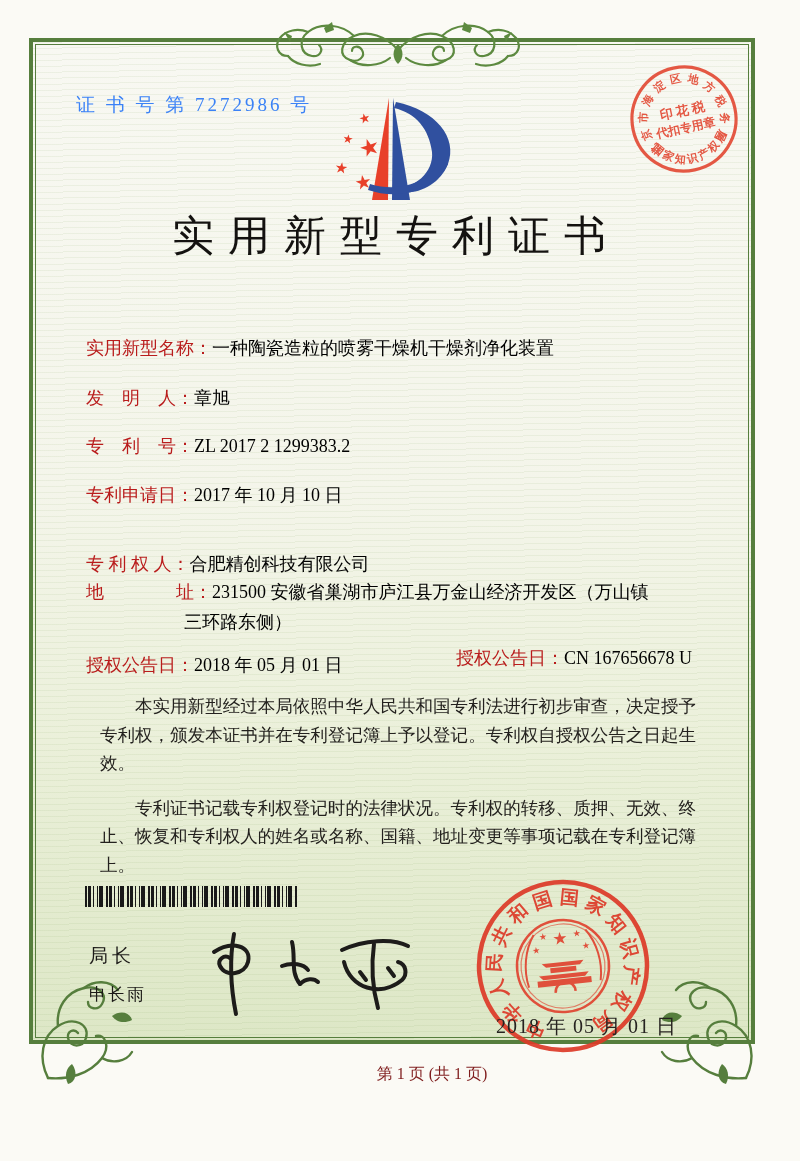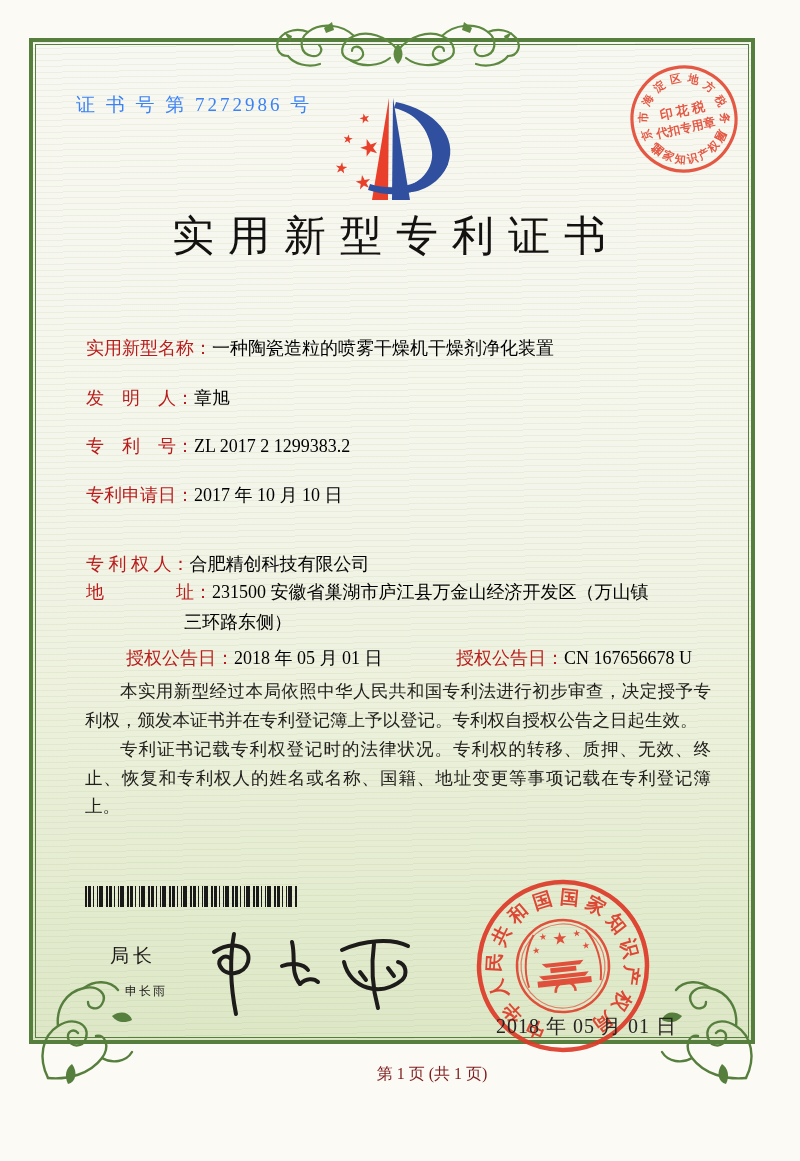--- a/index.html
+++ b/index.html
@@ -29,34 +29,34 @@
   
   .fields{position:absolute;left:86px;top:336px;width:640px;font-size:18px;}
   .frow{position:absolute;left:0;white-space:nowrap;}
   .flabel{color:#b91c1c;}
   .fvalue{color:#000000;}
   
   .bodytext{
     position:absolute;left:84px;top:676px;width:628px;
     font-size:17.5px;line-height:28.5px;text-align:justify;color:#23211e;
   }
-  .bodytext p{margin:1px;text-indent:2em;}
+  .bodytext p{margin:16px;text-indent:2em;}
   
   .barcode{
     position:absolute;left:85px;top:886px;width:212px;height:21px;
     background:repeating-linear-gradient(90deg,
       #191919 0 2px, rgba(0,0,0,0) 2px 3px,
       #191919 3px 6px, rgba(0,0,0,0) 6px 8px,
       #191919 8px 9px,  rgba(0,0,0,0) 9px 12px,
       #191919 12px 13px,rgba(0,0,0,0) 13px 14px,
       #191919 14px 18px,rgba(0,0,0,0) 18px 21px);
   }
   
-  .director-label{position:absolute;left:89px;top:943px;font-size:19px;letter-spacing:4px;margin-left:21px;}
-  .director-name{position:absolute;left:89px;top:983px;font-size:12px;letter-spacing:2px;margin-left:36px;}
+  .director-label{position:absolute;left:89px;top:943px;font-size:19px;letter-spacing:4px;}
+  .director-name{position:absolute;left:89px;top:983px;font-size:17px;letter-spacing:2px;}
   
   .seal-date{
     position:absolute;left:496px;top:1013px;width:170px;font-size:20px;
     color:#262320;z-index:6;letter-spacing:1px;white-space:nowrap;
   }
   .footer{position:absolute;left:0;top:1064px;width:792px;text-align:center;font-size:16px;color:#7f1d1d;padding-left:36px;}
   .seal-svg{z-index:5;}
 </style>
 </head>
 <body>
@@ -179,21 +179,21 @@
   </div>
   <div class="frow" style="top:188px;margin-top:28px;">
     <span class="flabel">专 利 权 人：</span><span class="fvalue">合肥精创科技有限公司</span>
   </div>
   <div class="frow" style="top:244px;">
     <span class="flabel">地　　　　址：</span><span class="fvalue">231500 安徽省巢湖市庐江县万金山经济开发区（万山镇</span>
   </div>
   <div class="frow" style="top:274px;left:98px;">
     <span class="fvalue">三环路东侧）</span>
   </div>
-  <div class="frow" style="top:310px;margin-left:40px;">
+  <div class="frow" style="top:317px;">
     <span class="flabel">授权公告日：</span><span class="fvalue">2018 年 05 月 01 日</span>
   </div>
   <div class="frow" style="top:310px;left:370px;">
     <span class="flabel">授权公告日：</span><span class="fvalue">CN 167656678 U</span>
   </div>
 </div>
 
 <div class="bodytext">
   <p>本实用新型经过本局依照中华人民共和国专利法进行初步审查，决定授予专利权，颁发本证书并在专利登记簿上予以登记。专利权自授权公告之日起生效。</p>
   <p>专利证书记载专利权登记时的法律状况。专利权的转移、质押、无效、终止、恢复和专利权人的姓名或名称、国籍、地址变更等事项记载在专利登记簿上。</p>

